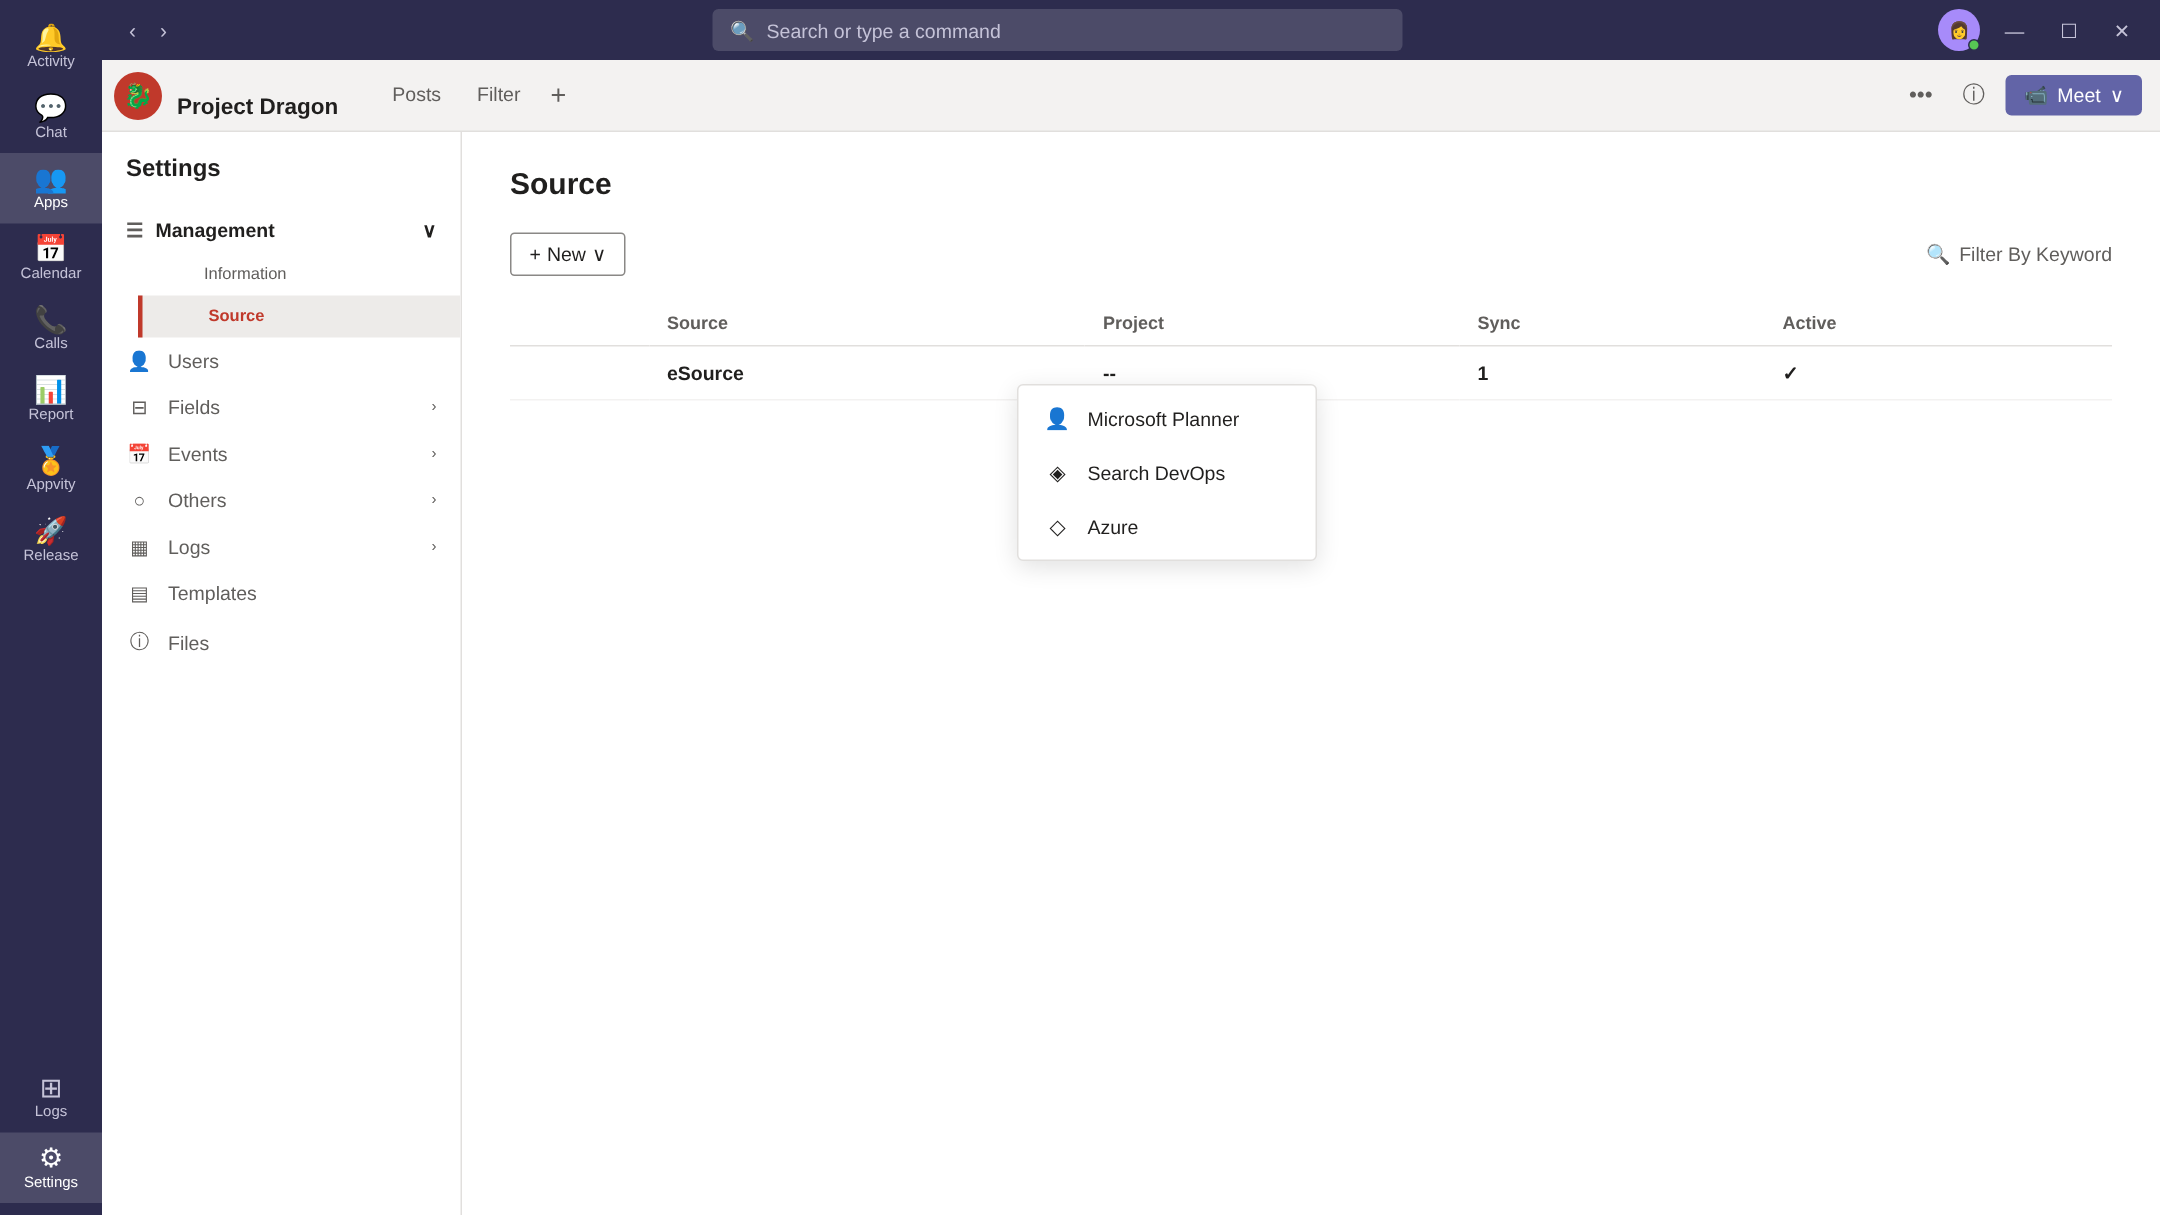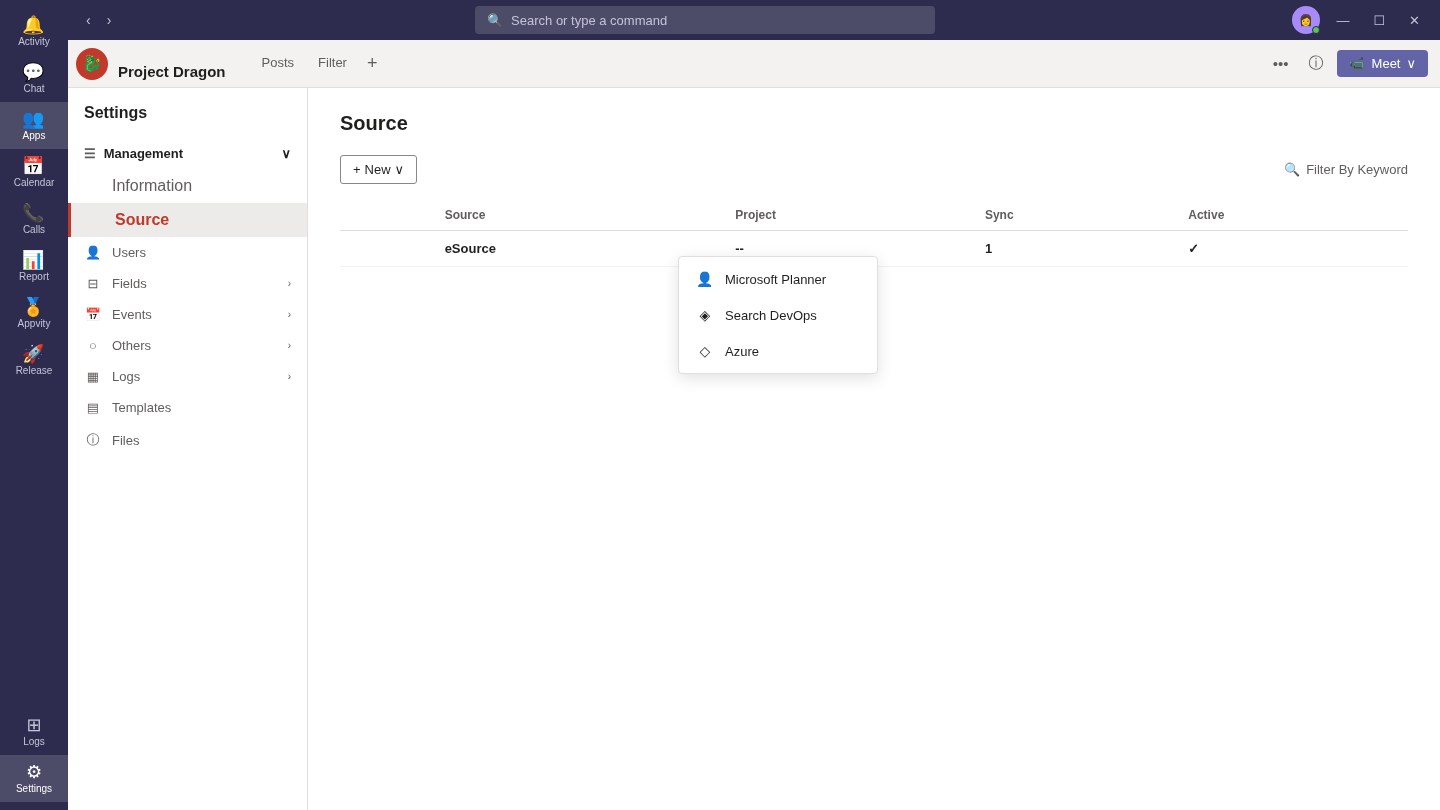--- a/index.html
+++ b/index.html
@@ -204,23 +204,24 @@
       font-weight: 600;
       color: #201f1e;
       cursor: pointer;
     }
     .settings-section-header .section-icon {
       margin-right: 8px;
       color: #605e5c;
     }
     .settings-item {
       padding: 8px 16px 8px 44px;
-      font-size: 16px;
-      color: #605e5c;
-      cursor: pointer;
+      font-size: 11px;
+      color: #605e5c;
+      cursor: pointer;
+      margin-left: 24px;
     }
     .settings-item.active {
       background: #edebe9;
       color: #c0392b;
       font-weight: 600;
       border-left: 3px solid #c0392b;
     }
     .settings-item-with-icon {
       display: flex;
       align-items: center;

